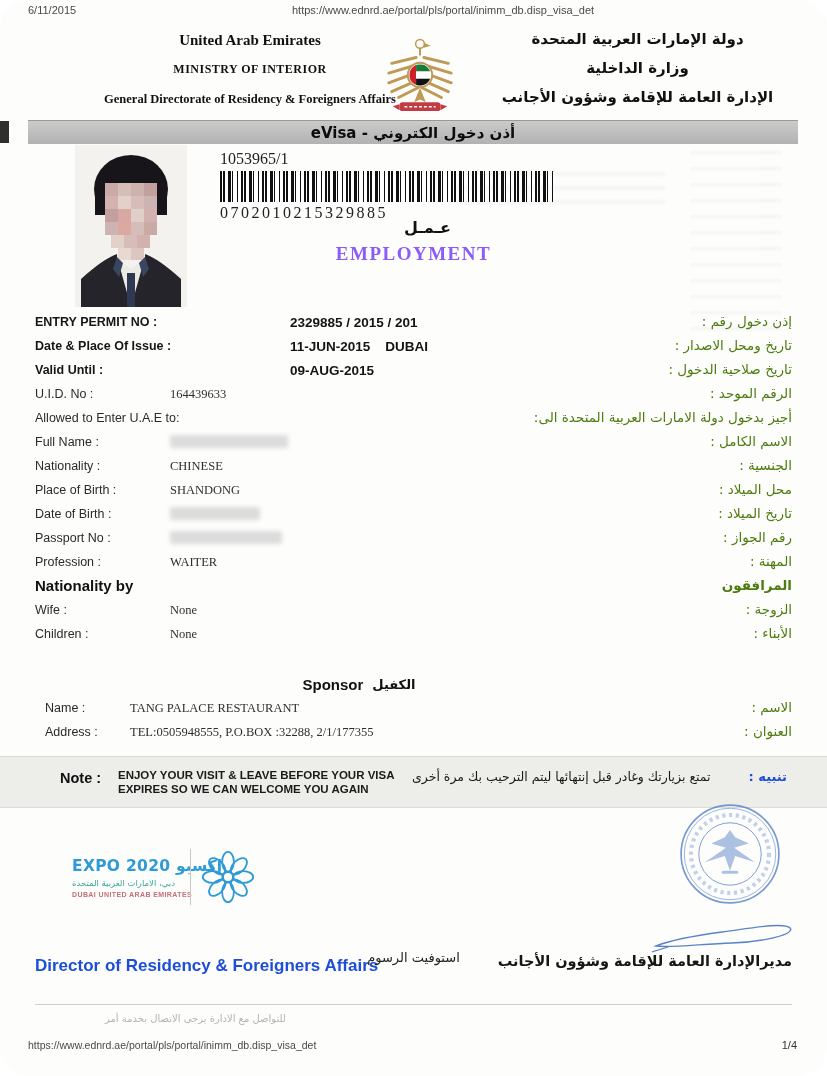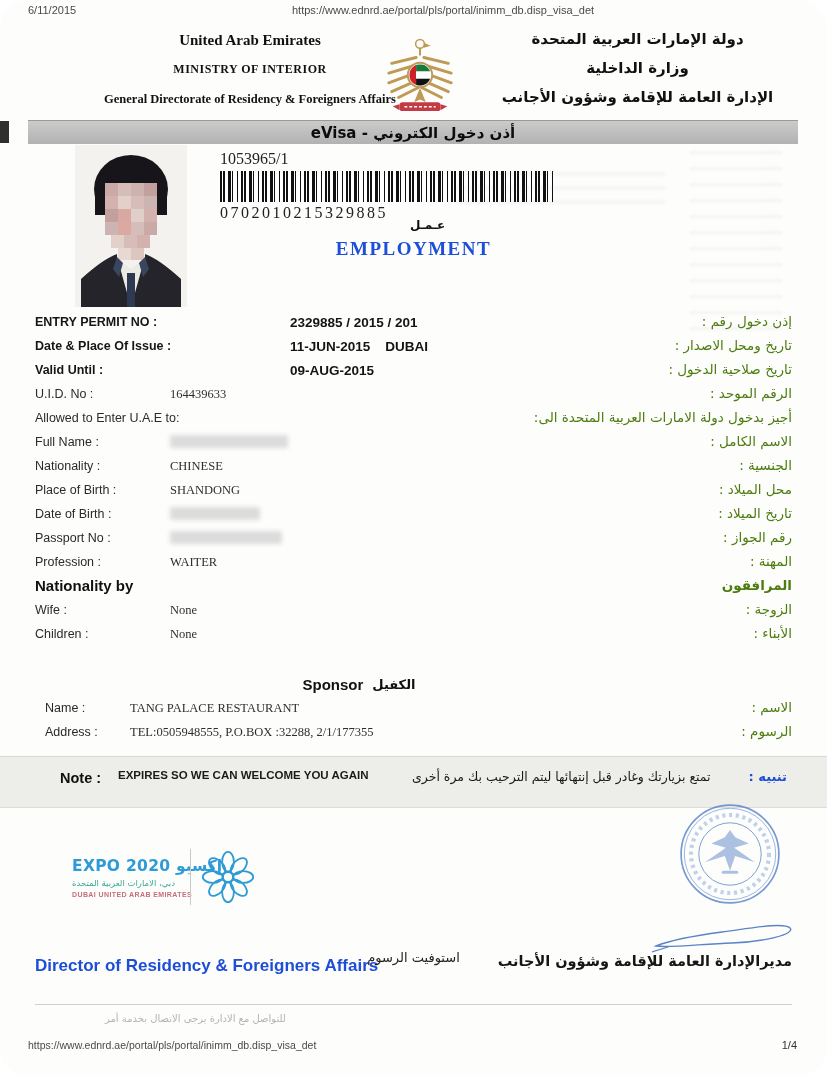--- a/index.html
+++ b/index.html
@@ -26,22 +26,22 @@
 
   
   .photo{left:75px;top:145px;width:112px;height:162px;}
   .bc-block{left:220px;top:150px;width:340px;}
   .bc-file{font-family:"Liberation Serif",serif;font-size:16px;color:#222;}
   .bc-bars{width:335px;height:31px;margin-top:3px;
     background:repeating-linear-gradient(90deg,#101010 0 2px,#fff 2px 3px,#101010 3px 5px,#fff 5px 8px,#101010 8px 11px,#fff 11px 12px,#101010 12px 13px,#fff 13px 17px,#101010 17px 18px,#fff 18px 21px);}
   .bc-num{font-family:"Liberation Serif",serif;font-size:16px;letter-spacing:2.5px;color:#222;margin-top:2px;}
 
   .vtype{left:0;top:218px;width:827px;text-align:center;}
-  .vtype .t-ar{font-size:12px;font-weight:bold;color:#111;margin-left:28px;}
-  .vtype .t-en{font-family:"Liberation Serif",serif;font-weight:bold;font-size:19px;letter-spacing:1.5px;margin-top:6px;color:#1d4ed8;}
+  .vtype .t-ar{font-size:16px;font-weight:bold;color:#111;margin-left:28px;}
+  .vtype .t-en{font-family:"Liberation Serif",serif;font-weight:bold;font-size:19px;letter-spacing:1.5px;margin-top:6px;color:#8b5cf6;}
 
   
   .fields{left:35px;top:312px;width:757px;}
   .frow{position:relative;height:24px;}
   .flabel{position:absolute;left:0;top:3px;font-size:12.5px;color:#2a2a2a;white-space:nowrap;}
   .flabel.b{font-weight:bold;color:#161616;}
   .flabel.acc{font-weight:bold;font-size:15px;top:1px;color:#111;}
   .fval{position:absolute;top:3px;white-space:nowrap;}
   .v1{left:255px;font-weight:bold;font-size:13.5px;color:#141414;}
   .v2{left:135px;font-family:"Liberation Serif",serif;font-size:12.5px;color:#2e2e2e;}
@@ -282,27 +282,28 @@
   </div>
   <div class="abs spfields">
     <div class="frow">
       <span class="flabel">Name :</span>
       <span class="fval v2">TANG PALACE RESTAURANT</span>
       <span class="arl" dir="rtl">الاسم :</span>
     </div>
     <div class="frow">
       <span class="flabel">Address :</span>
       <span class="fval v2">TEL:0505948555, P.O.BOX :32288, 2/1/177355</span>
-      <span class="arl" dir="rtl">الرسوم :</span>
+      <span class="arl" dir="rtl">العنوان :</span>
     </div>
   </div>
 
   <div class="abs note">
     <span class="note-label">Note :</span>
     <div class="note-text">
+      <div>ENJOY YOUR VISIT &amp; LEAVE BEFORE YOUR VISA</div>
       <div>EXPIRES SO WE CAN WELCOME YOU AGAIN</div>
     </div>
     <div class="note-arwrap" dir="rtl">
       <span class="note-arlabel">تنبيه :</span>
       <span class="note-artext">تمتع بزيارتك وغادر قبل إنتهائها ليتم الترحيب بك مرة أخرى</span>
     </div>
   </div>
 
   <div class="abs expo">
     <div class="expo-words">

